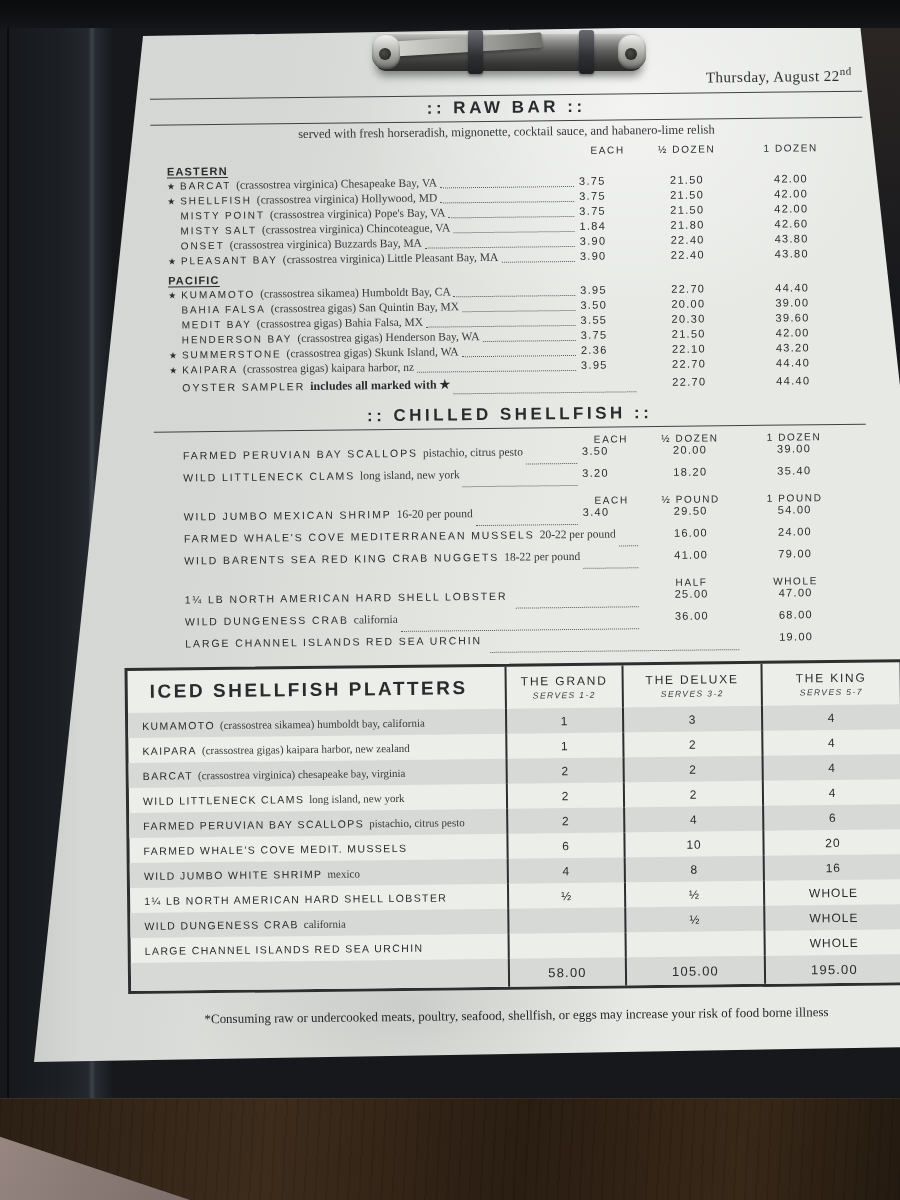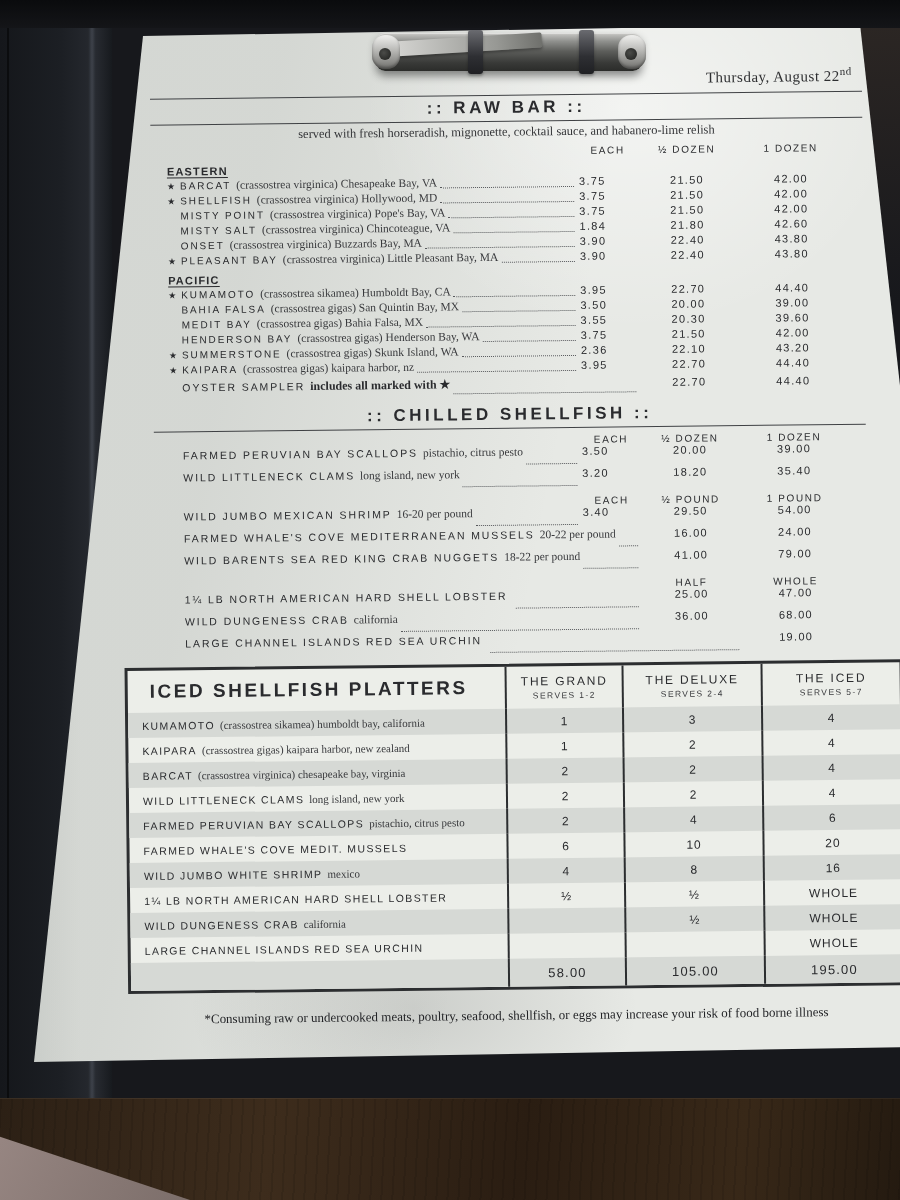--- a/index.html
+++ b/index.html
@@ -81,21 +81,21 @@
   .price.p2{width:108px;text-align:center;}
   .chilled-block{margin-top:2px;}
 
   
   .platter-table{margin:8px 0 0 -32px;width:778px;border:3px solid #2c2e30;background:#eceee9;box-sizing:border-box;}
   .p-grid-row{display:grid;grid-template-columns:1fr 117px 139px 139px;}
   .p-header{height:42px;}
   .p-title{display:flex;align-items:center;padding-left:22px;font-size:19px;font-weight:bold;letter-spacing:2.5px;}
   .p-col-h{border-left:2.4px solid #2c2e30;display:flex;flex-direction:column;align-items:center;justify-content:center;gap:2px;}
   .p-col-label{font-size:12px;letter-spacing:1.8px;}
-  .p-col-serves{font-size:8.5px;letter-spacing:1.4px;color:#3a3b3e;}
+  .p-col-serves{font-size:8.5px;letter-spacing:1.4px;color:#3a3b3e;font-style:italic;}
   .p-row{height:25px;}
   .p-row.stripe,.totals-row.stripe{background:#d6d9d5;}
   .p-name-cell{display:flex;align-items:center;padding-left:14px;white-space:nowrap;overflow:hidden;}
   .p-name-cell .iname{font-size:10.5px;letter-spacing:1.4px;}
   .p-name-cell .idesc{font-size:11px;}
   .p-val{border-left:2.4px solid #2c2e30;display:flex;align-items:center;justify-content:center;font-size:12px;letter-spacing:1px;}
   .totals-row{height:28px;}
   .totals-row .p-val{font-size:13px;letter-spacing:1.2px;}
 
   .footer{margin-top:18px;text-align:center;font-family:"Liberation Serif",serif;font-size:13px;color:#232427;}
@@ -370,24 +370,24 @@
 
   <div class="platter-table">
     <div class="p-grid-row p-header">
       <div class="p-title">ICED SHELLFISH PLATTERS</div>
       <div class="p-col-h">
         <span class="p-col-label">THE GRAND</span>
         <span class="p-col-serves">SERVES 1-2</span>
       </div>
       <div class="p-col-h">
         <span class="p-col-label">THE DELUXE</span>
-        <span class="p-col-serves">SERVES 2-4</span>
+        <span class="p-col-serves">SERVES 3-2</span>
       </div>
       <div class="p-col-h">
-        <span class="p-col-label">THE ICED</span>
+        <span class="p-col-label">THE KING</span>
         <span class="p-col-serves">SERVES 5-7</span>
       </div>
     </div>
     <div id="platter-rows">
         <div class="p-grid-row p-row stripe">
     <div class="p-name-cell">
       <span class="iname">KUMAMOTO</span>
       <span class="idesc">(crassostrea sikamea) humboldt bay, california</span>
     </div>
     <div class="p-val">1</div>

